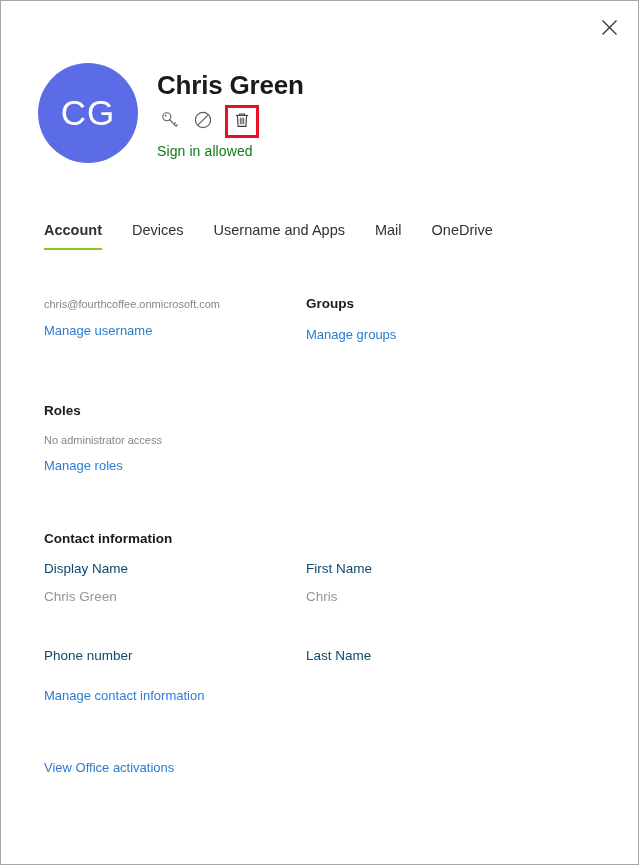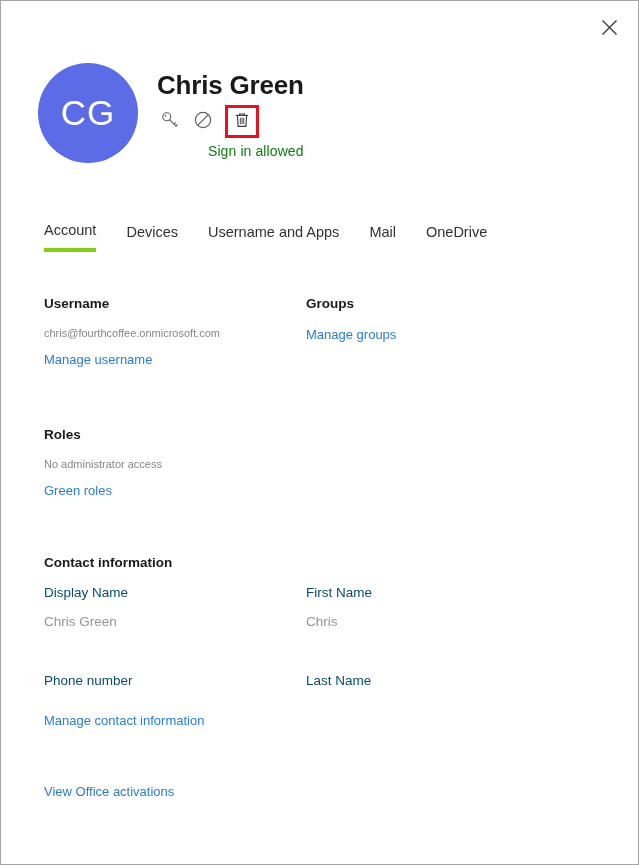--- a/index.html
+++ b/index.html
@@ -35,21 +35,20 @@
   }
   .close-btn svg { display: block; }
 
   
   .header {
     position: absolute;
     top: 62px;
     left: 37px;
     display: flex;
     align-items: flex-start;
-    text-align: right;
   }
   .avatar {
     width: 100px;
     height: 100px;
     border-radius: 50%;
     background: #5b6ce6;
     color: #ffffff;
     display: flex;
     align-items: center;
     justify-content: center;
@@ -113,22 +112,22 @@
   .tab {
     font-size: 14.5px;
     color: #323130;
     padding: 0 0 10px 0;
     margin-right: 30px;
     cursor: pointer;
     border-bottom: 2px solid transparent;
     white-space: nowrap;
   }
   .tab.active {
-    font-weight: normal;
-    border-bottom: 4px solid #84cc16;
+    font-weight: bold;
+    border-bottom: 2px solid #84cc16;
     text-align: right;
   }
 
   
   .content {
     position: absolute;
     top: 295px;
     left: 43px;
     width: 560px;
   }
@@ -249,37 +248,36 @@
     <div class="tab">Devices</div>
     <div class="tab">Username and Apps</div>
     <div class="tab">Mail</div>
     <div class="tab">OneDrive</div>
   </div>
 
   <div class="content">
 
     <div class="row">
       <div class="col">
-        <div class="section-title">Username</div>
         <div class="value-text">chris@fourthcoffee.onmicrosoft.com</div>
         <span class="link">Manage username</span>
       </div>
       <div class="col col-right">
         <div class="section-title">Groups</div>
         <span class="link">Manage groups</span>
       </div>
     </div>
 
     <div class="gap-username"></div>
 
     <div class="row">
       <div class="col">
         <div class="section-title">Roles</div>
         <div class="value-text">No administrator access</div>
-        <span class="link">Green roles</span>
+        <span class="link">Manage roles</span>
       </div>
       <div class="col col-right"></div>
     </div>
 
     <div class="gap-roles"></div>
 
     <div class="row">
       <div class="col">
         <div class="section-title">Contact information</div>
       </div>

